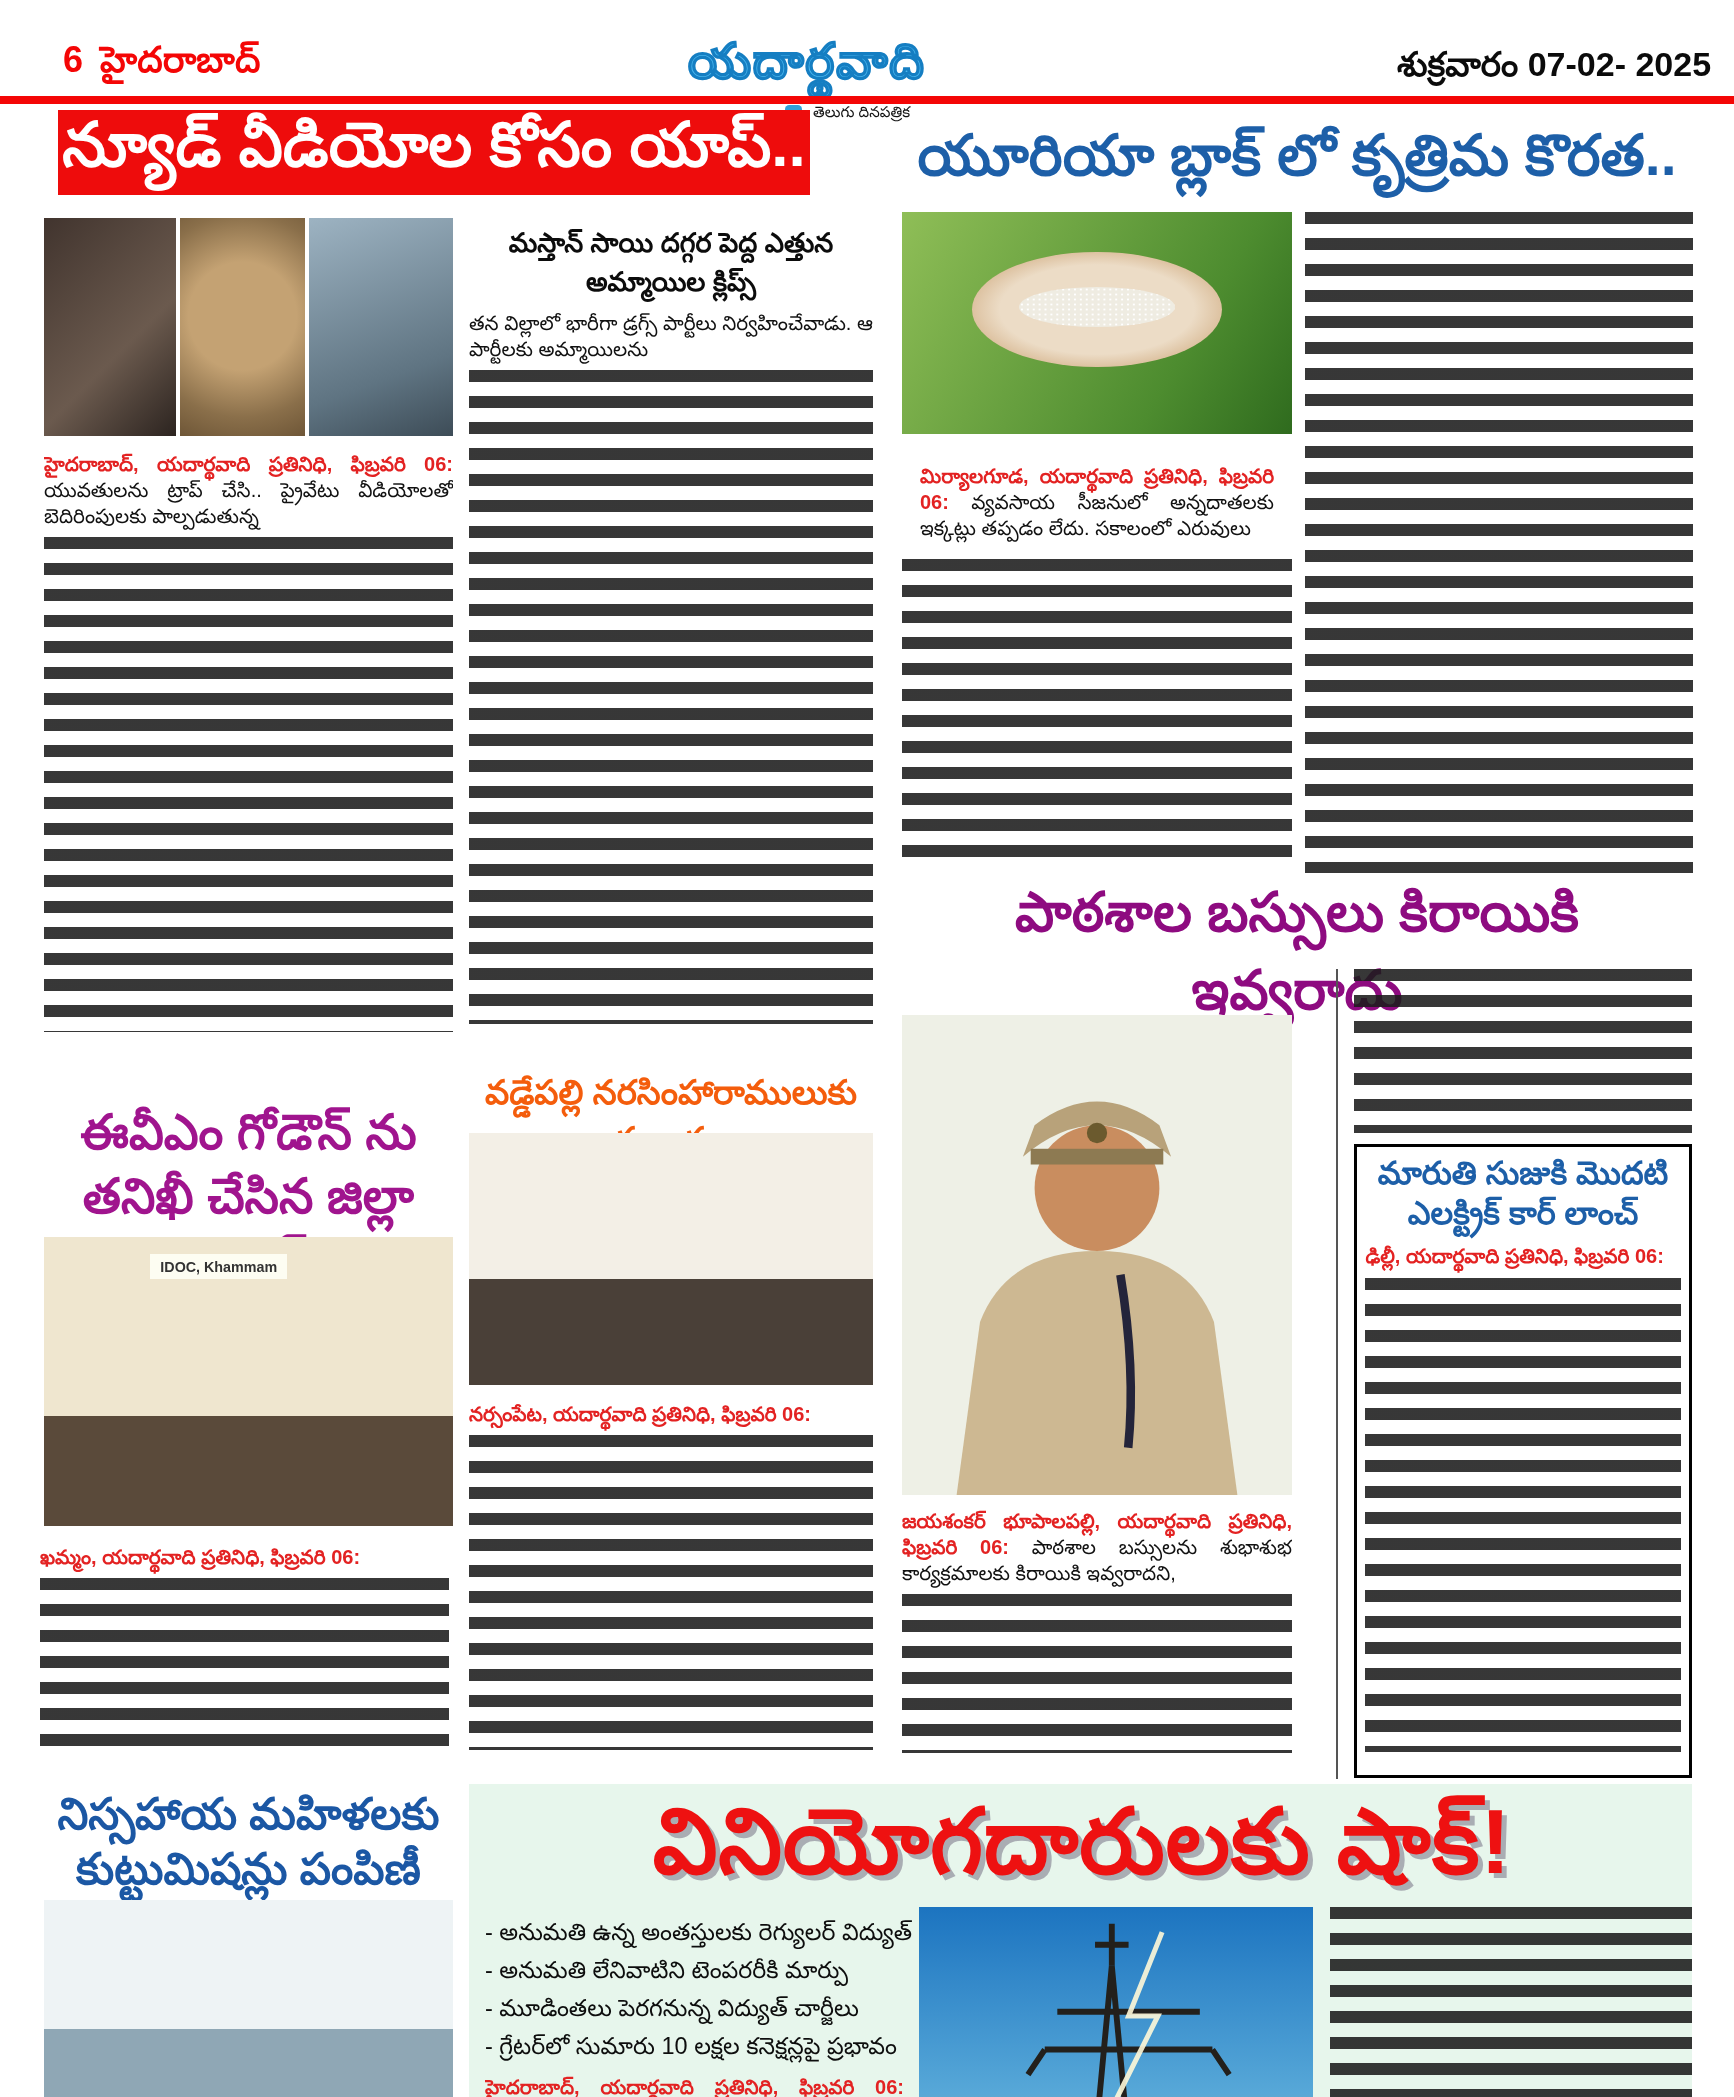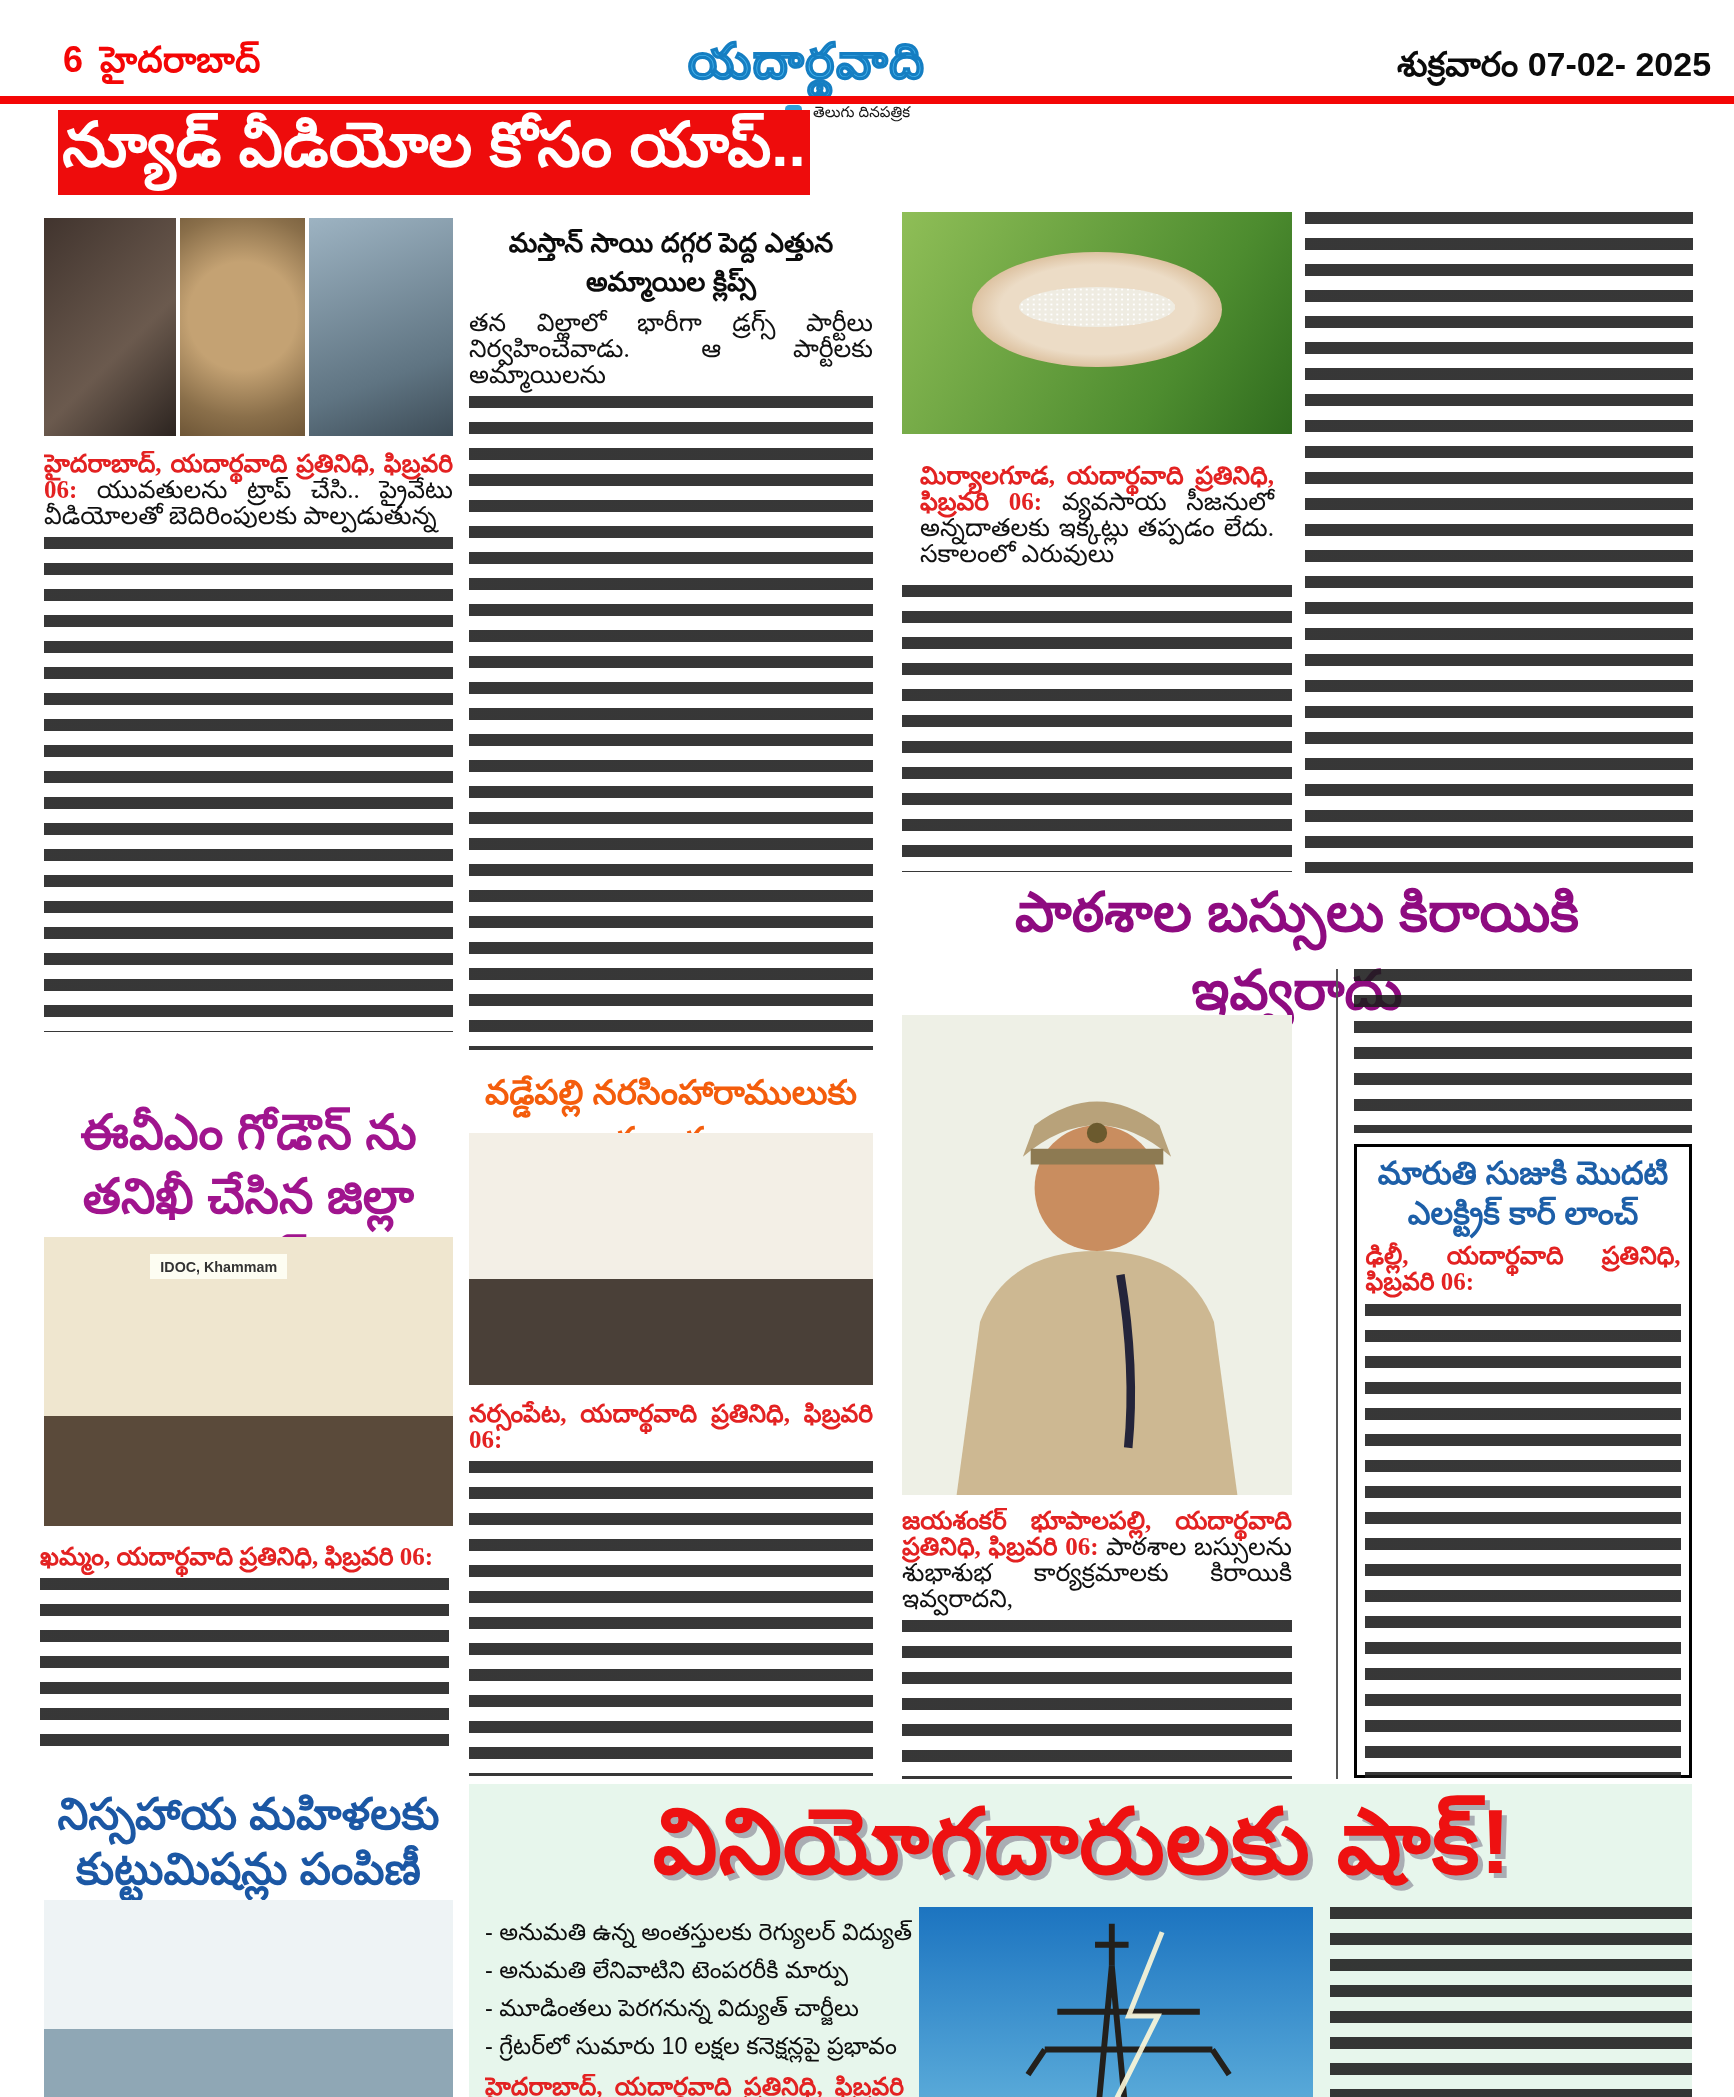--- a/index.html
+++ b/index.html
@@ -11,21 +11,21 @@
   .masthead{left:688px;top:33px;width:319px;text-align:left;}
   .masthead-title{font-size:49px;font-weight:bold;color:#49b6ee;-webkit-text-stroke:1.7px #157ec2;letter-spacing:1.7px;}
   .masthead-sub{margin-top:0.8px;font-size:15px;color:#111;display:flex;align-items:center;justify-content:center;gap:11px;}
   .masthead-logo{width:17px;height:17px;background:#2f9fd8;border-radius:4.2px;display:inline-block;}
   .hdr-date{left:1397px;top:45px;font-size:34px;font-weight:bold;color:#0b0b0b;}
   .hdr-rule{left:0;top:96px;width:1734px;height:7.6px;background:#f40606;}
   
   .headline{font-weight:bold;text-align:center;}
   .photo{position:absolute;overflow:hidden;}
   .byline{color:#e32222;font-weight:bold;}
-  .excerpt{font-size:25px;line-height:26px;color:#111;text-align:justify;font-family:Liberation Serif, serif;}
+  .excerpt{font-size:20px;line-height:26px;color:#111;text-align:justify;}
   .fill{width:100%;background:repeating-linear-gradient(to bottom,#1c1c1c 0 11.7px,transparent 11.7px 26px);opacity:.88;}
   .textblock{position:absolute;overflow:hidden;}
   .vrule{position:absolute;width:1.7px;background:#555;}
   
   .a1-headbox{left:58px;top:110px;width:752px;height:85px;background:#ee0c0c;color:#fff;
               display:flex;align-items:center;justify-content:center;font-size:62px;}
   .a1-subhead{left:469px;top:224px;width:404px;font-size:27px;line-height:1.45;color:#0c0c0c;}
   .urea-head{left:902px;top:122px;width:790px;font-size:57px;color:#1d5fa8;}
   .bus-head{left:902px;top:880px;width:790px;font-size:55px;color:#8e0b80;}
   .evm-head{left:44px;top:1101px;width:409px;font-size:49px;line-height:1.3;color:#a0148e;}
@@ -86,20 +86,21 @@
       <span>యువతులను ట్రాప్ చేసి.. ప్రైవేటు వీడియోలతో బెదిరింపులకు పాల్పడుతున్న</span>
     </p>
     <div class="fill" style="height:495px;margin-top:8.4px;"></div>
   </div>
 
   <div class="textblock" style="left:469px;top:310px;width:404px;height:749px;">
     <p class="excerpt" style="margin:0;">తన విల్లాలో భారీగా డ్రగ్స్ పార్టీలు నిర్వహించేవాడు. ఆ పార్టీలకు అమ్మాయిలను</p>
     <div class="fill" style="height:654px;margin-top:8.4px;"></div>
   </div>
 
+  <div class="abs urea-head headline">యూరియా బ్లాక్ లో కృత్రిమ కొరత..</div>
 
   <div class="photo urea-ph" style="left:902px;top:212px;width:390px;height:222px;">
     <div class="hand"></div>
     <div class="granules"></div>
   </div>
 
   <div class="textblock" style="left:1305px;top:212px;width:388px;height:661px;">
     <div class="fill" style="height:100%;"></div>
   </div>
 

